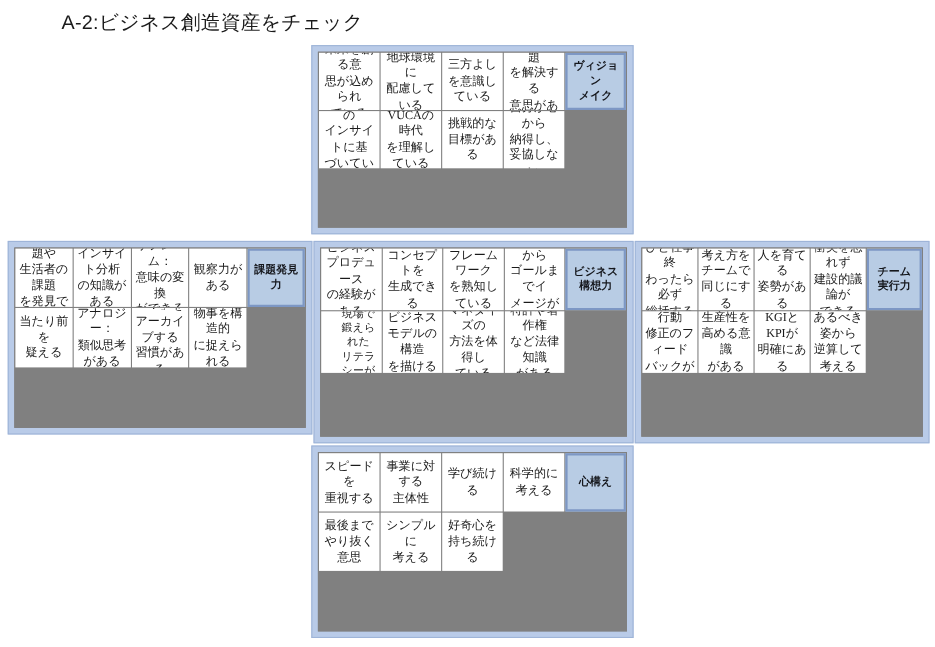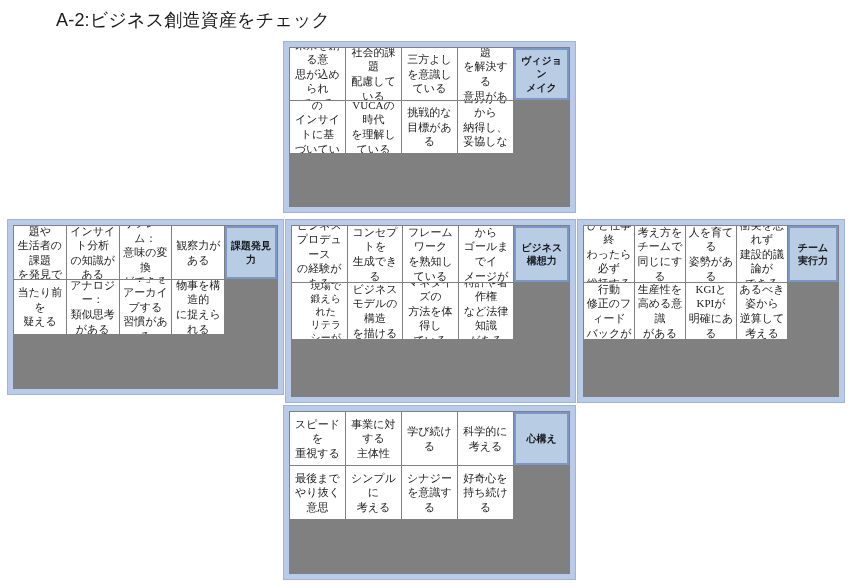--- a/index.html
+++ b/index.html
@@ -75,21 +75,21 @@
 </head>
 <body>
 
 <div id="page-title">A-2:ビジネス創造資産をチェック</div>
 
 <div class="block" id="block-vision">
   <div class="block-inner">
     <div class="cell">未来を創る意
 思が込められ
 ている</div>
-    <div class="cell">社会的課題
+    <div class="cell">地球環境に
 配慮している</div>
     <div class="cell">三方よし
 を意識している</div>
     <div class="cell">社会的課題
 を解決する
 意思がある</div>
     <div class="cell center">ヴィジョン
 メイク</div>
     <div class="cell">深い人間の
 インサイトに基
@@ -193,18 +193,16 @@
     <div class="cell">事業に対する
 主体性</div>
     <div class="cell">学び続ける</div>
     <div class="cell">科学的に
 考える</div>
     <div class="cell center">心構え</div>
     <div class="cell">最後まで
 やり抜く意思</div>
     <div class="cell">シンプルに
 考える</div>
-    <div class="cell">シナジー
-を意識する</div>
     <div class="cell">好奇心を
 持ち続ける</div>
   </div>
 </div>
 
 </body></html>

